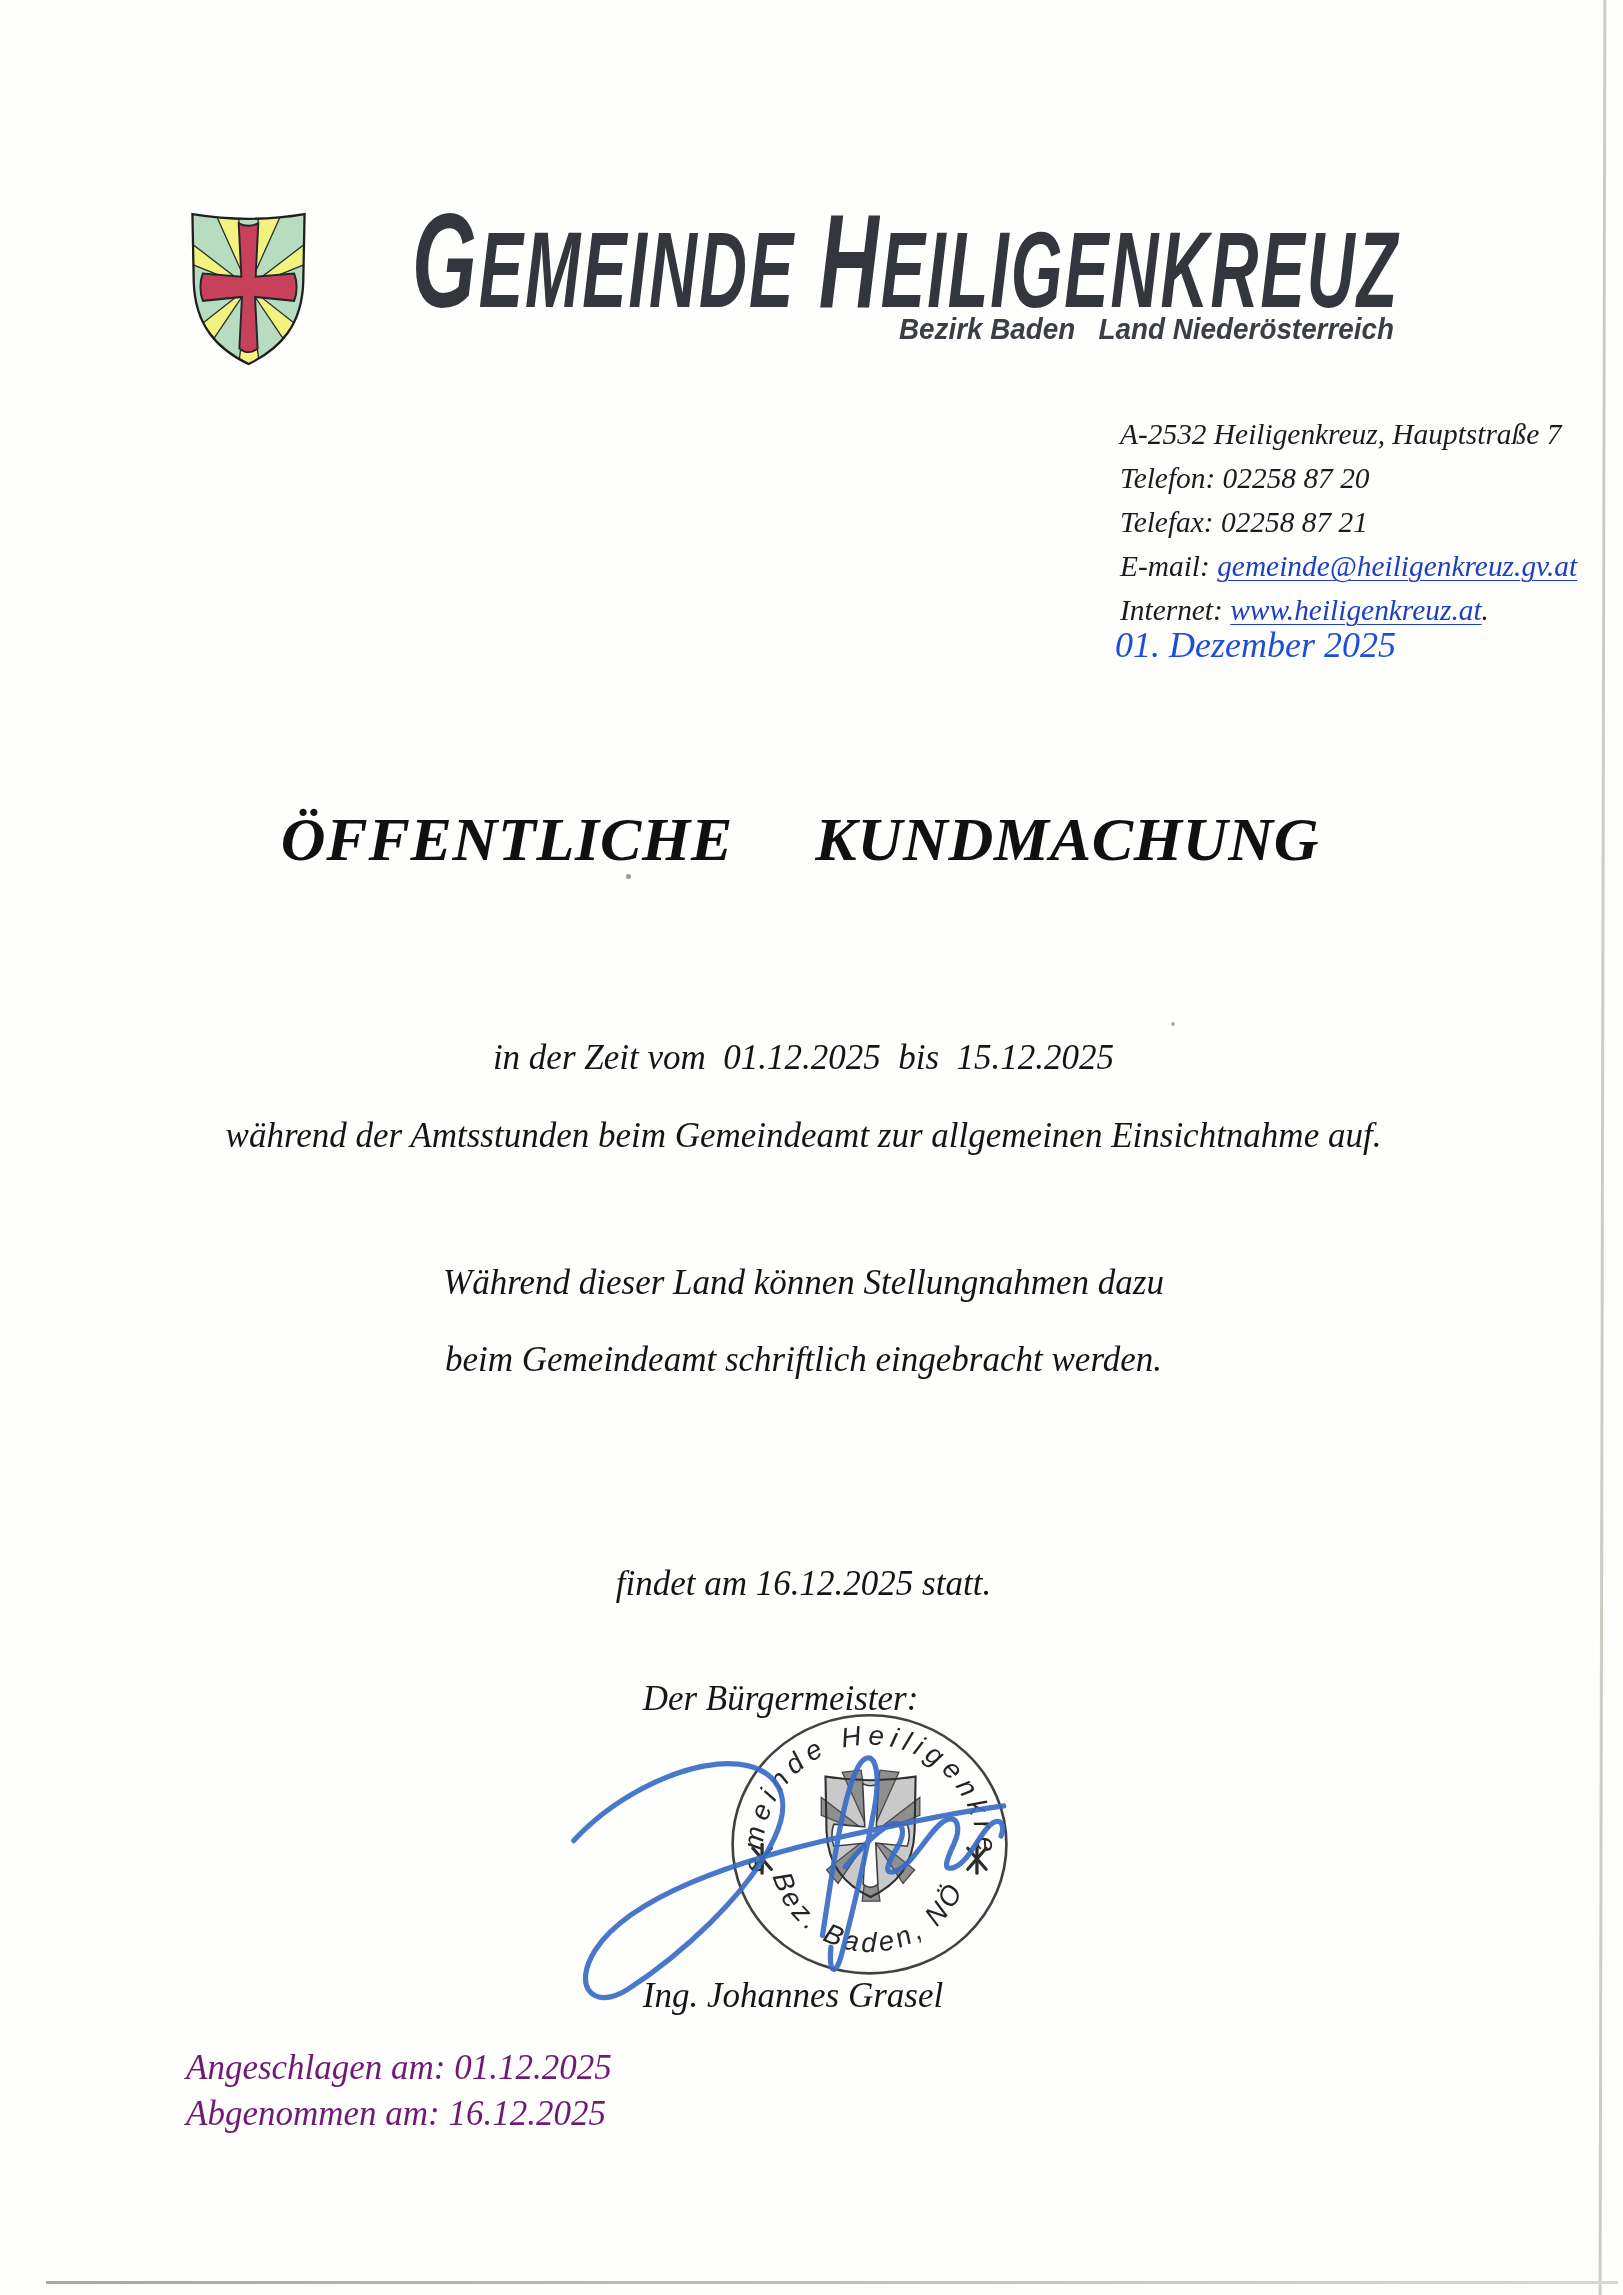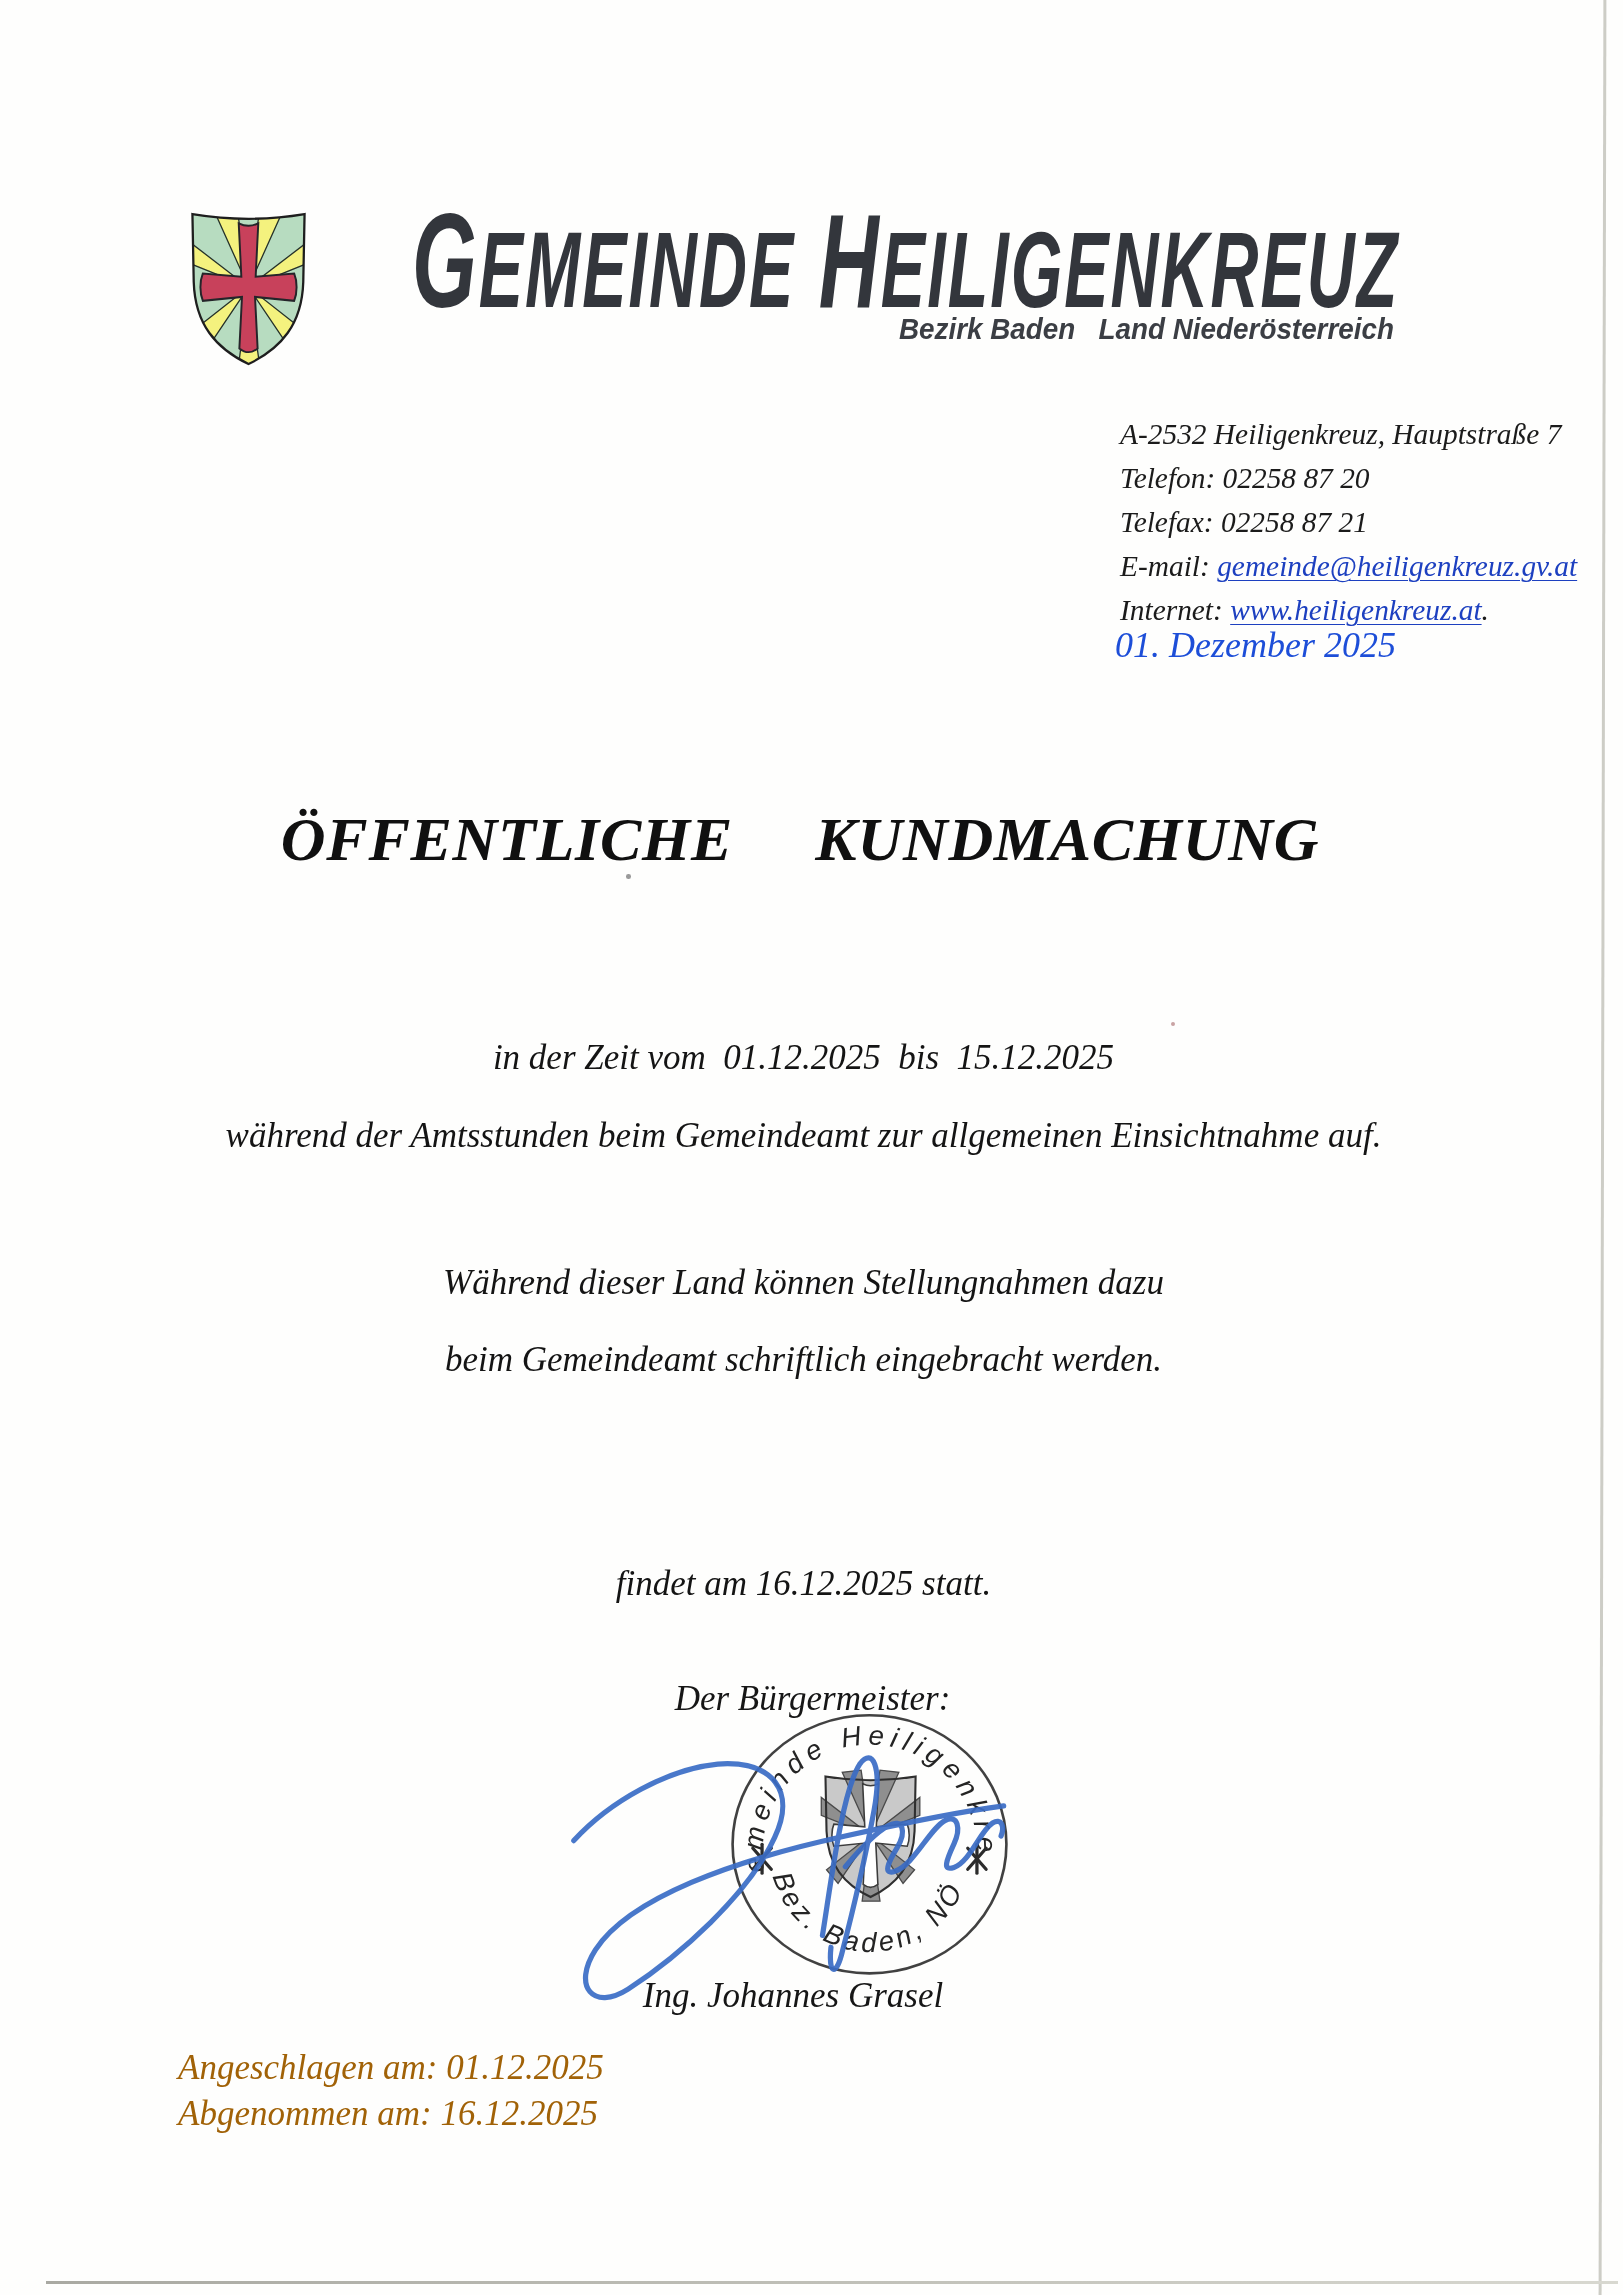--- a/index.html
+++ b/index.html
@@ -34,28 +34,28 @@
   }
   
   .bline{
     position:absolute;left:0;width:1607px;text-align:center;
     font-size:35px;color:#141414;white-space:pre-wrap;
   }
   .b1{top:961px}.b2{top:1038px}.b3{top:1116px}
   .b4{top:1263px}.b5{top:1340px}
   .b6{top:1489px}.b7{top:1564px}
   .bline b{font-weight:700;}
-  .role-line{position:absolute;left:0;top:1679px;width:1561px;text-align:center;font-size:35px;margin-left:32px;}
+  .role-line{position:absolute;left:0;top:1679px;width:1561px;text-align:center;font-size:35px;}
   .name-line{position:absolute;left:0;top:1976px;width:1586px;text-align:center;font-size:35px;}
   
   .stamp{position:absolute;left:728px;top:1712px;width:283px;height:266px;}
   .stamp text{font-family:"Liberation Sans",sans-serif;fill:#242424;}
   .signature{position:absolute;left:564px;top:1726px;width:458px;height:275px;}
   
-  .footer-line{position:absolute;left:178px;font-size:35px;color:#a16207;}
+  .footer-line{position:absolute;left:186px;font-size:35px;color:#701a75;}
   .f1{top:2048px}.f2{top:2094px}
   
   .scan-vline{position:absolute;left:1601px;top:0;width:2.6px;height:2295px;background:#cdcdc6;transform:rotate(0.12deg);}
   .scan-hline{position:absolute;left:46px;top:2281px;width:1572px;height:2.6px;
     background:linear-gradient(to right,#a9a9a2,#c2c2ba 55%,#d8d8d0);}
   .speck{position:absolute;border-radius:50%;}
   .speck1{left:626px;top:874px;width:4.6px;height:4.6px;background:#9a9a9a;}
   .speck2{left:1171px;top:1022px;width:3.9px;height:3.9px;background:#c9a3a3;}
 </style>
 </head>

